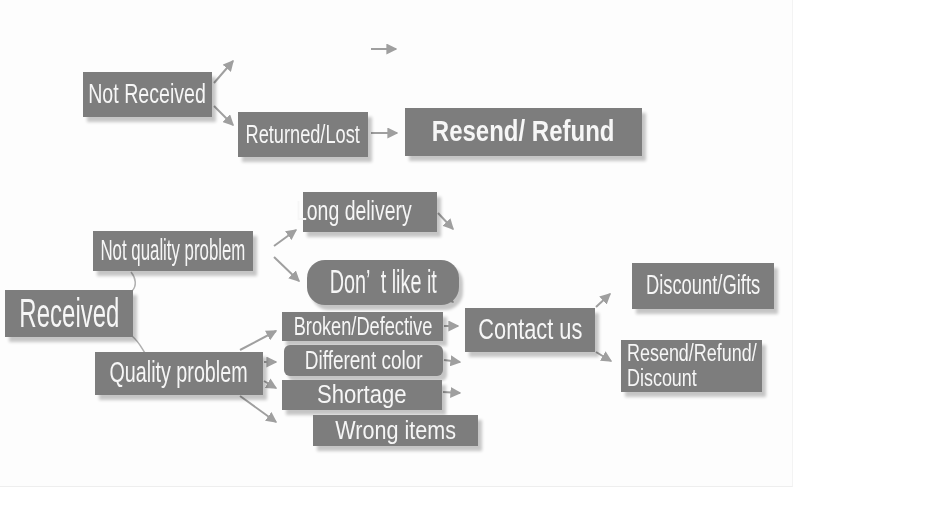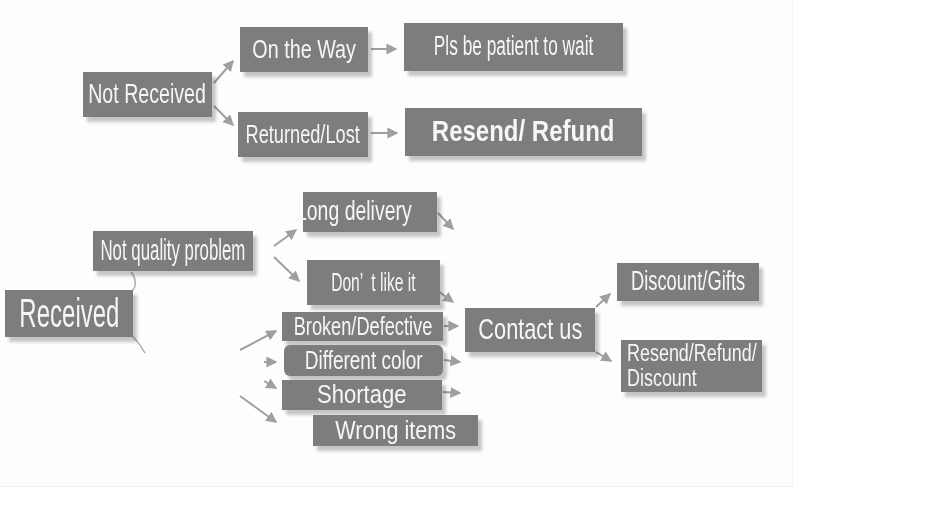--- a/index.html
+++ b/index.html
@@ -27,27 +27,27 @@
   .n-not-received{left:83px;top:72px;width:129px;height:45px;font-size:28px;--sx:.70;}
   .n-on-the-way{left:240px;top:27px;width:128px;height:45px;font-size:26px;--sx:.76;}
   .n-pls-wait{left:404px;top:23px;width:219px;height:48px;font-size:27px;--sx:.64;}
   .n-returned-lost{left:238px;top:112px;width:130px;height:45px;font-size:26px;--sx:.70;}
   .n-resend-refund{left:405px;top:108px;width:237px;height:48px;font-size:30px;font-weight:700;--sx:.80;}
   .n-received{left:5px;top:290px;width:128px;height:47px;font-size:40px;--sx:.60;}
   .n-not-quality{left:93px;top:231px;width:160px;height:40px;font-size:29px;--sx:.58;}
   .n-quality{left:95px;top:352px;width:168px;height:43px;font-size:29px;--sx:.68;}
   .n-long-delivery{left:303px;top:192px;width:134px;height:40px;font-size:27px;--sx:.72;justify-content:flex-start;text-align:right;}
   .n-long-delivery > span{transform-origin:left center;margin-left:-7px;}
-  .n-dont-like{left:307px;top:260px;width:133px;height:45px;font-size:26px;--sx:.60;}
+  .n-dont-like{left:307px;top:260px;width:152px;height:45px;font-size:33px;border-radius:18px;--sx:.60;}
   .n-broken{left:282px;top:312px;width:161px;height:29px;font-size:26px;--sx:.70;}
   .n-different{left:284px;top:345px;width:159px;height:31px;font-size:26px;border-radius:6px;--sx:.73;}
   .n-shortage{left:282px;top:380px;width:160px;height:30px;font-size:26px;--sx:.85;}
   .n-wrong{left:283px;top:415px;width:165px;height:31px;font-size:26px;margin-left:30px;--sx:.83;}
   .n-contact{left:465px;top:308px;width:130px;height:44px;font-size:29px;--sx:.75;}
-  .n-discount-gifts{left:617px;top:263px;width:142px;height:38px;font-size:27px;--sx:.68;}
+  .n-discount-gifts{left:632px;top:263px;width:142px;height:46px;font-size:27px;--sx:.68;}
   .n-rrd{left:621px;top:340px;width:141px;height:52px;font-size:23px;justify-content:flex-start;align-items:center;}
   .rrd-lines{padding-left:6px;}
   .rrd-lines span{display:block;white-space:pre;line-height:25px;transform:scaleX(0.78);transform-origin:left center;}
 </style>
 </head>
 <body>
 
 <div class="stage">
   <div class="photo-area"></div>
 
@@ -79,38 +79,35 @@
     </g>
     <g stroke="#b0b0b0" stroke-width="1.5" fill="none">
       <path d="M132,291 C137,286 136,278 131,272"></path>
       <path d="M132,336 C139,342 141,347 145,353"></path>
     </g>
   </svg>
 
   <div class="node n-not-received">
       <span>Not Received</span>
     </div>
-  <div class="node n-on-the-way">
-      <span>On the Way</span>
-    </div>
-  <div class="node n-pls-wait">
-      <span>Pls be patient to wait</span>
-    </div>
   <div class="node n-returned-lost">
       <span>Returned/Lost</span>
     </div>
   <div class="node n-resend-refund">
       <span>Resend/ Refund</span>
     </div>
 
   <div class="node n-received">
       <span>Received</span>
     </div>
   <div class="node n-not-quality">
       <span>Not quality problem</span>
+    </div>
+  <div class="node n-quality">
+      <span>Quality problem</span>
     </div>
   <div class="node n-long-delivery">
       <span>Long delivery</span>
     </div>
   <div class="node n-dont-like">
       <span>Don’  t like it</span>
     </div>
   <div class="node n-broken">
       <span>Broken/Defective</span>
     </div>

